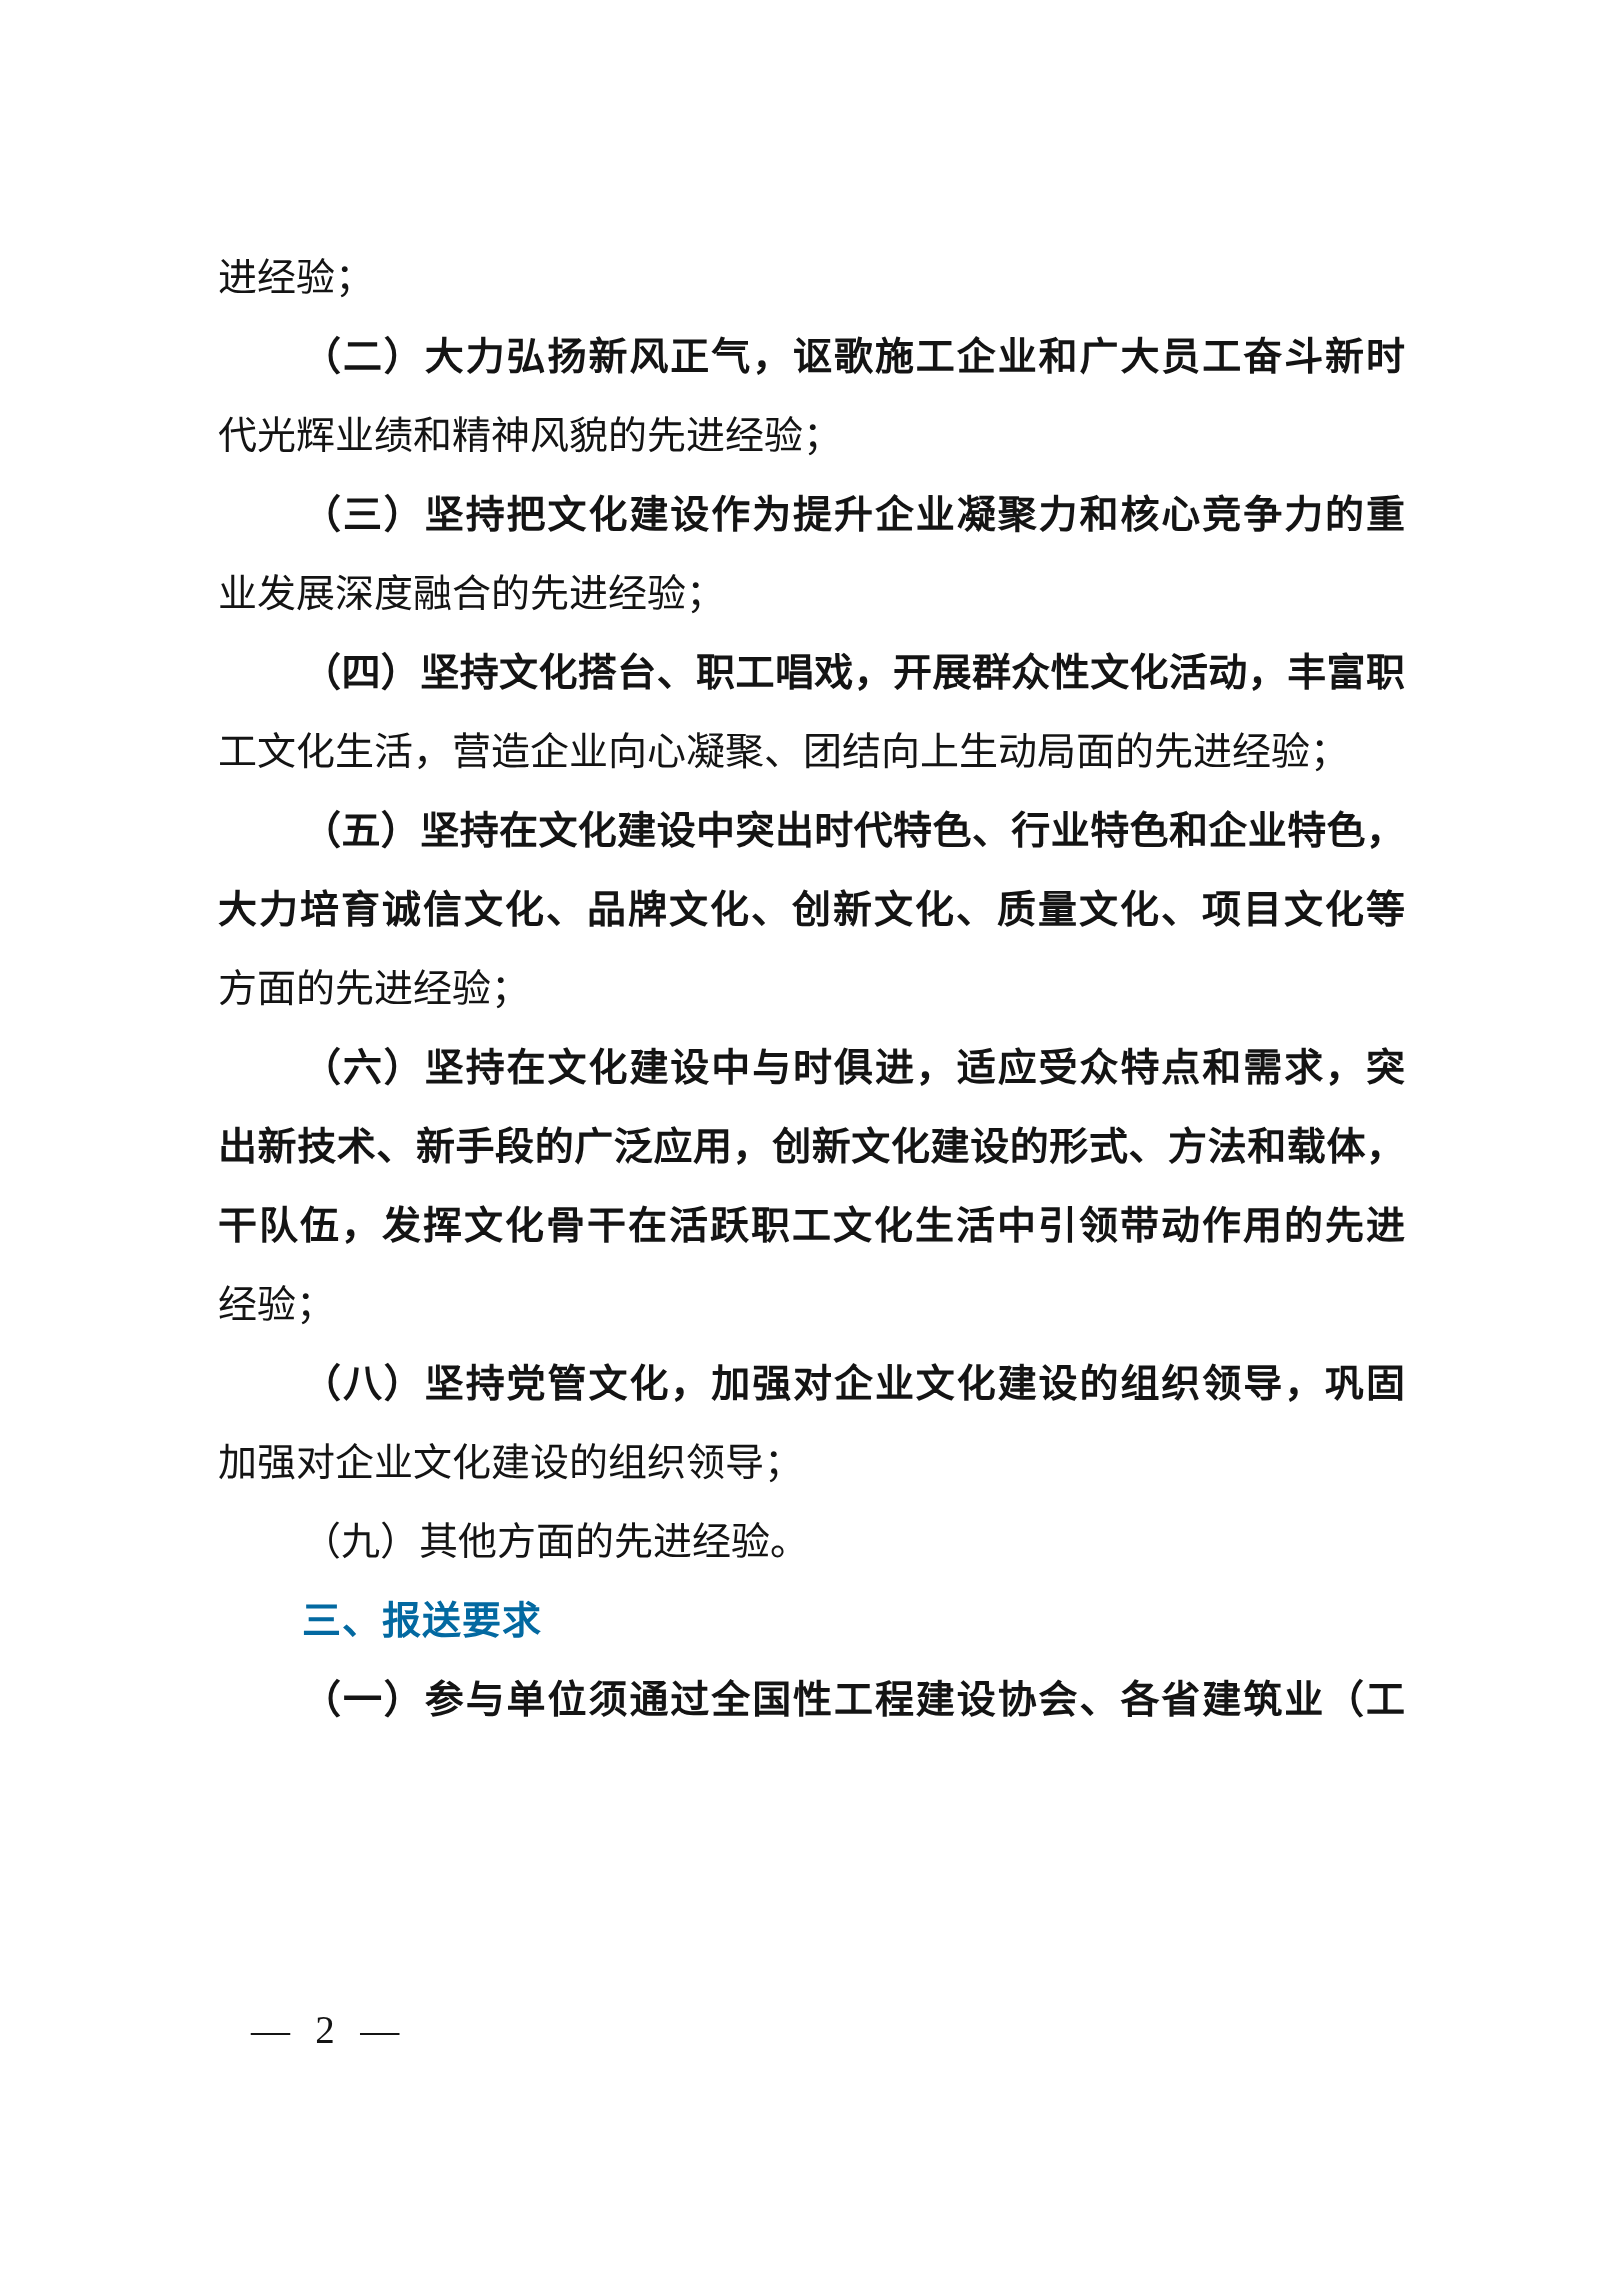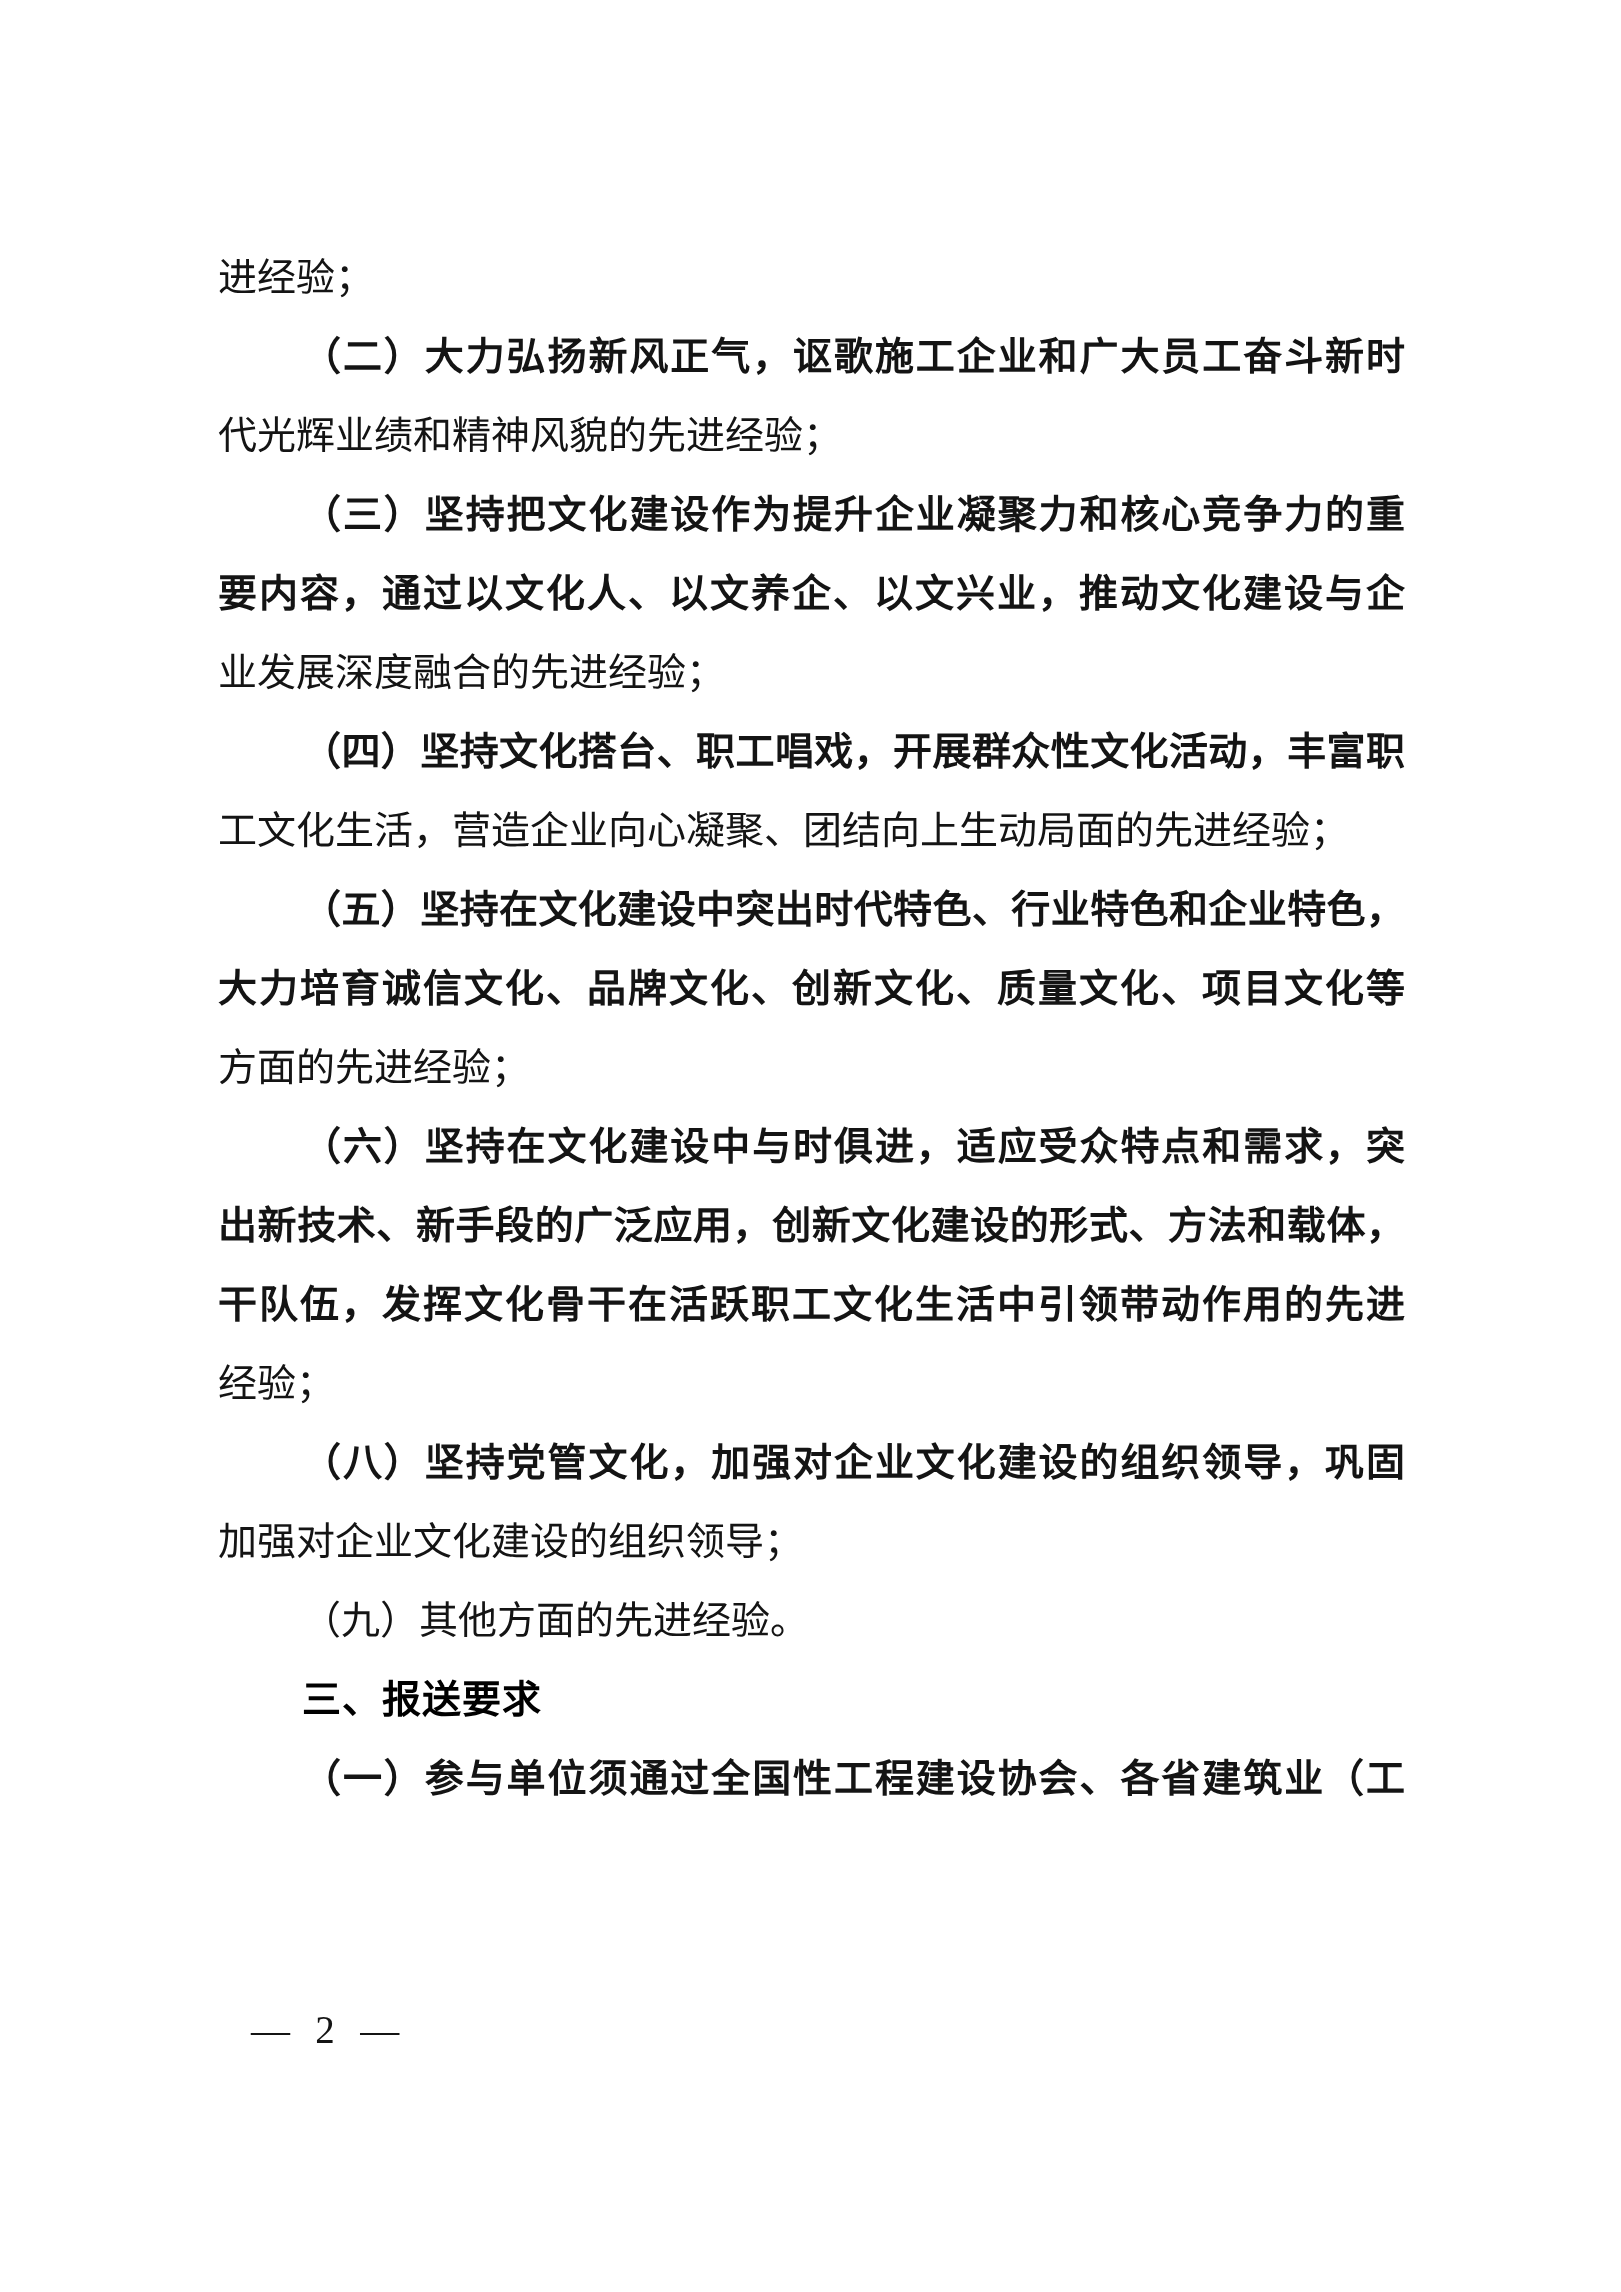--- a/index.html
+++ b/index.html
@@ -39,42 +39,41 @@
     text-justify: inter-character;
     font-weight: bold;
   }
   .line.indent {
     padding-left: 84px;
   }
   .line.heading {
     font-family: "Liberation Sans", "DejaVu Sans", sans-serif;
     font-weight: 700;
     letter-spacing: 1px;
-    color: #000000;
+    color: #0369a1;
   }
   .footer {
     position: absolute;
     left: 251px;
     top: 2005px;
     font-size: 39px;
     line-height: 49px;
     letter-spacing: 7.8px;
     color: #141414;
   }
 </style>
 </head>
 <body>
 
 <div class="page">
   <div class="content">
     <div class="line">进经验；</div>
     <div class="line indent justify">（二）大力弘扬新风正气，讴歌施工企业和广大员工奋斗新时</div>
     <div class="line">代光辉业绩和精神风貌的先进经验；</div>
     <div class="line indent justify">（三）坚持把文化建设作为提升企业凝聚力和核心竞争力的重</div>
-    <div class="line justify">要内容，通过以文化人、以文养企、以文兴业，推动文化建设与企</div>
     <div class="line">业发展深度融合的先进经验；</div>
     <div class="line indent justify">（四）坚持文化搭台、职工唱戏，开展群众性文化活动，丰富职</div>
     <div class="line">工文化生活，营造企业向心凝聚、团结向上生动局面的先进经验；</div>
     <div class="line indent justify">（五）坚持在文化建设中突出时代特色、行业特色和企业特色，</div>
     <div class="line justify">大力培育诚信文化、品牌文化、创新文化、质量文化、项目文化等</div>
     <div class="line">方面的先进经验；</div>
     <div class="line indent justify">（六）坚持在文化建设中与时俱进，适应受众特点和需求，突</div>
     <div class="line justify">出新技术、新手段的广泛应用，创新文化建设的形式、方法和载体，</div>
     <div class="line justify">干队伍，发挥文化骨干在活跃职工文化生活中引领带动作用的先进</div>
     <div class="line">经验；</div>

